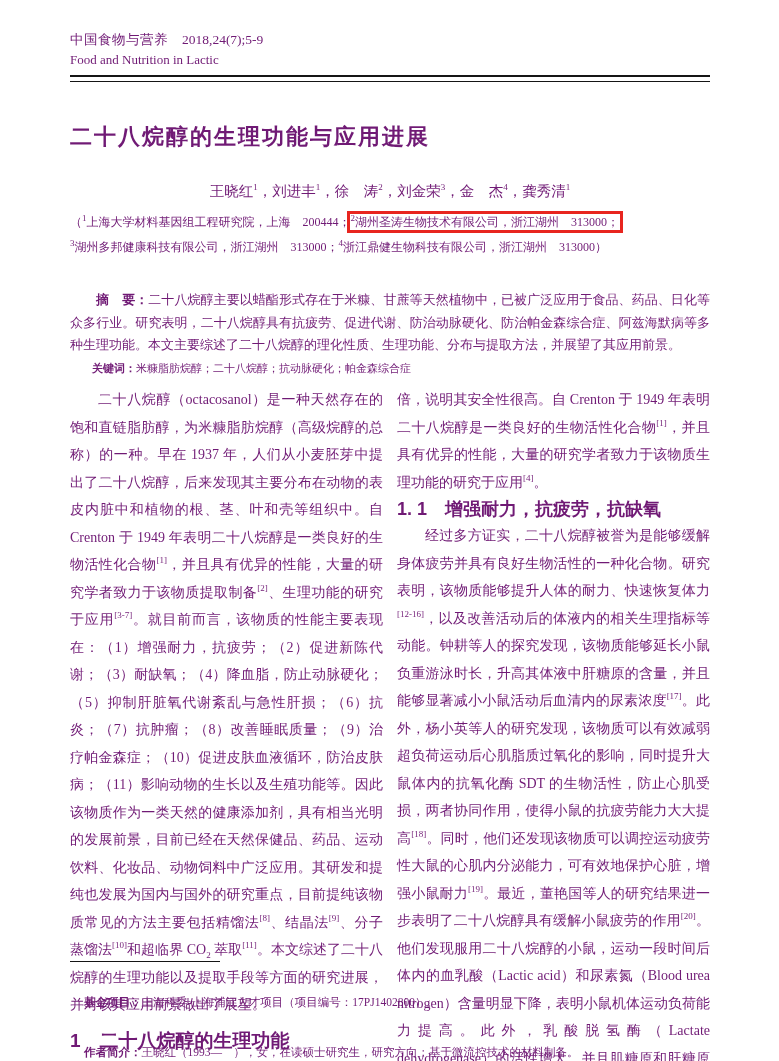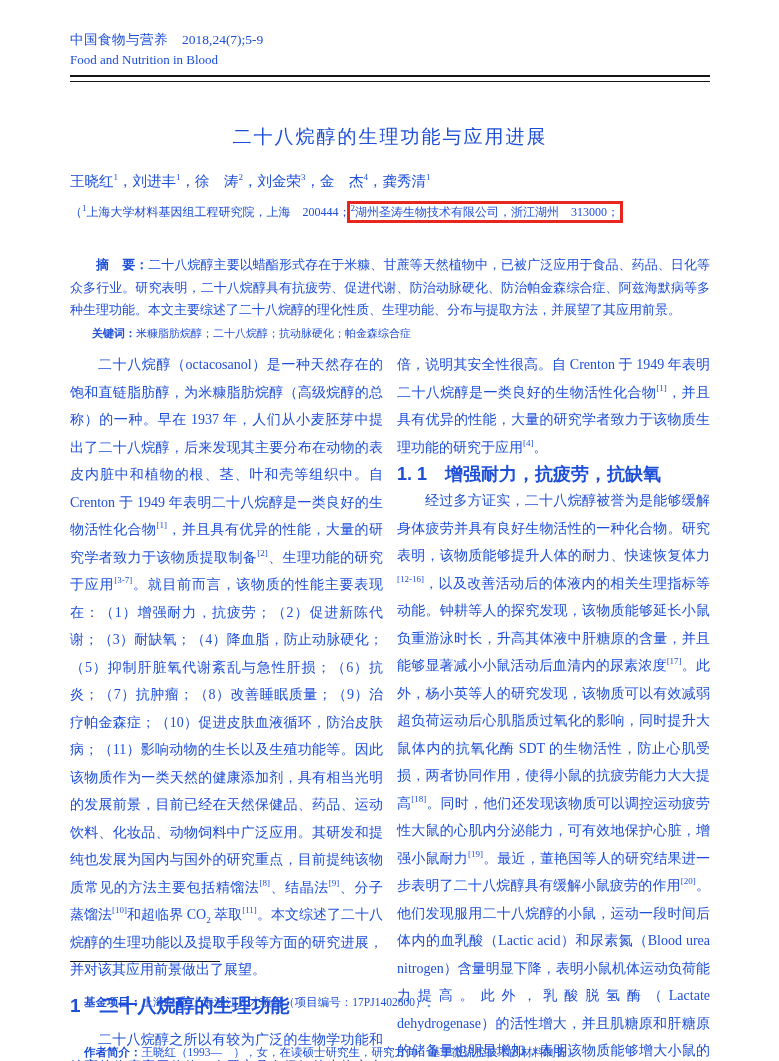--- a/index.html
+++ b/index.html
@@ -3,35 +3,35 @@
 <meta charset="utf-8">
 <style>
   html,body{margin:0;padding:0;background:#ffffff;}
   .page{
     position:relative;
     width:779px;height:1061px;
     background:#ffffff;
     box-sizing:border-box;
     padding:30px 69px 0 70px;
     font-family:"Liberation Serif","DejaVu Serif",serif;
-    color:#1d4ed8;
+    color:#701a75;
     overflow:hidden;
   }
   
   .hdr-cn{font-size:13.5px;line-height:19px;letter-spacing:.5px;}
   .hdr-cn .issue{margin-left:14px;letter-spacing:0;}
   .hdr-en{font-size:13px;line-height:17px;margin-top:2px;}
   .dbl-rule{margin-top:7px;height:4px;border-top:2.5px solid #151515;border-bottom:1.2px solid #151515;}
   
   .title{
-    margin-top:38px;text-align:center;
+    margin-top:38px;text-align:left;
     font-family:"Liberation Sans","DejaVu Sans",sans-serif;
-    font-weight:normal;font-size:19px;line-height:34px;letter-spacing:2px;
+    font-weight:bold;font-size:22px;line-height:34px;letter-spacing:2px;
   }
-  .authors{margin-top:17px;font-size:14.5px;line-height:20px;}
+  .authors{margin-top:27px;text-align:center;font-size:14.5px;line-height:20px;}
   .affil{margin-top:9px;text-align:left;font-size:12px;line-height:25px;white-space:nowrap;}
   .boxed{outline:3.5px solid #e8251f;outline-offset:1px;}
   sup{font-size:9px;line-height:0;vertical-align:super;}
   sub{font-size:9px;line-height:0;vertical-align:sub;}
   
   .abstract{margin-top:29px;font-size:13px;line-height:22.5px;text-align:justify;text-indent:2em;}
   .kw{font-size:11px;line-height:22.5px;text-indent:2em;text-align:justify;}
   .blabel{font-family:"Liberation Sans","DejaVu Sans",sans-serif;font-weight:bold;}
   
   .columns{display:flex;gap:14px;margin-top:7px;}
@@ -53,29 +53,30 @@
 </style>
 </head>
 <body>
 
 <div class="page">
 
   <div>
     <div class="hdr-cn">
       <span>中国食物与营养</span><span class="issue">2018,24(7);5-9</span>
     </div>
-    <div class="hdr-en">Food and Nutrition in Blood</div>
+    <div class="hdr-en">Food and Nutrition in Lactic</div>
     <div class="dbl-rule"></div>
   </div>
 
   <div class="title">二十八烷醇的生理功能与应用进展</div>
   <div class="authors">王晓红<sup>1</sup>，刘进丰<sup>1</sup>，徐　涛<sup>2</sup>，刘金荣<sup>3</sup>，金　杰<sup>4</sup>，龚秀清<sup>1</sup></div>
   <div class="affil">
     <span>（<sup>1</sup>上海大学材料基因组工程研究院，上海　200444；</span><span class="boxed" style="outline-color: rgb(232, 37, 31);"><sup>2</sup>湖州圣涛生物技术有限公司，浙江湖州　313000；</span>
   </div>
+  <div class="affil" style="margin-top:0;"><sup>3</sup>湖州多邦健康科技有限公司，浙江湖州　313000；<sup>4</sup>浙江鼎健生物科技有限公司，浙江湖州　313000）</div>
 
   <div class="abstract">
     <span class="blabel">摘　要：</span><span>二十八烷醇主要以蜡酯形式存在于米糠、甘蔗等天然植物中，已被广泛应用于食品、药品、日化等众多行业。研究表明，二十八烷醇具有抗疲劳、促进代谢、防治动脉硬化、防治帕金森综合症、阿兹海默病等多种生理功能。本文主要综述了二十八烷醇的理化性质、生理功能、分布与提取方法，并展望了其应用前景。</span>
   </div>
   <div class="kw">
     <span class="blabel">关键词：</span><span>米糠脂肪烷醇；二十八烷醇；抗动脉硬化；帕金森综合症</span>
   </div>
 
   <div class="columns">
     <div class="col">

